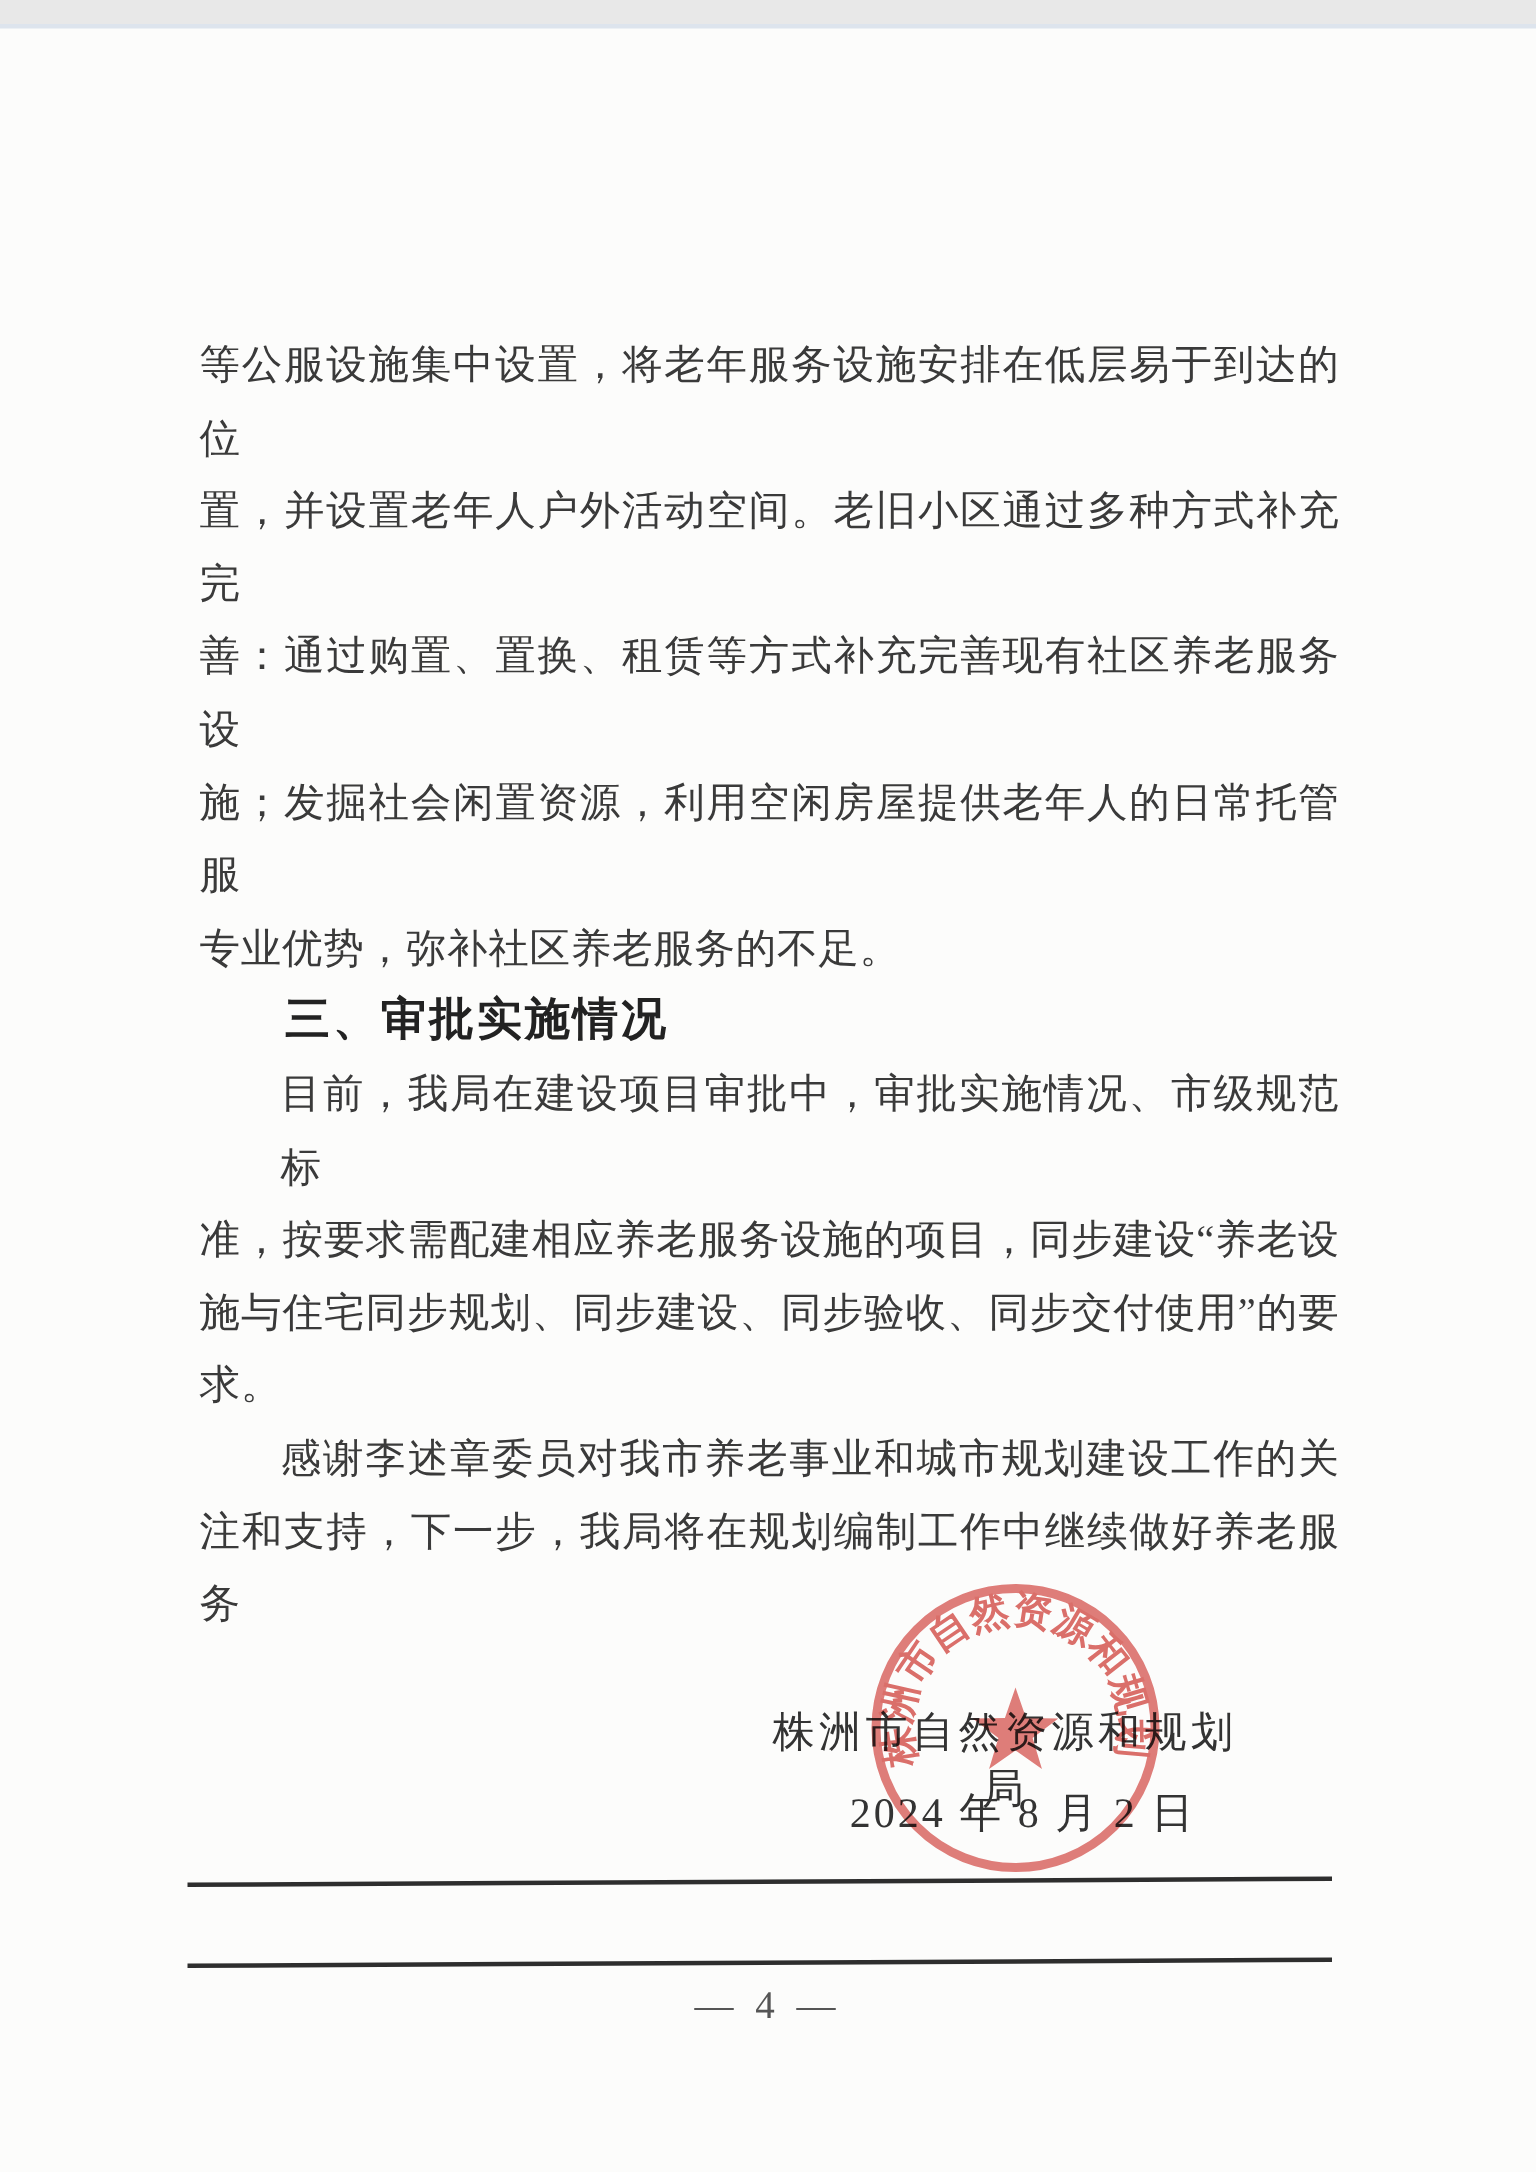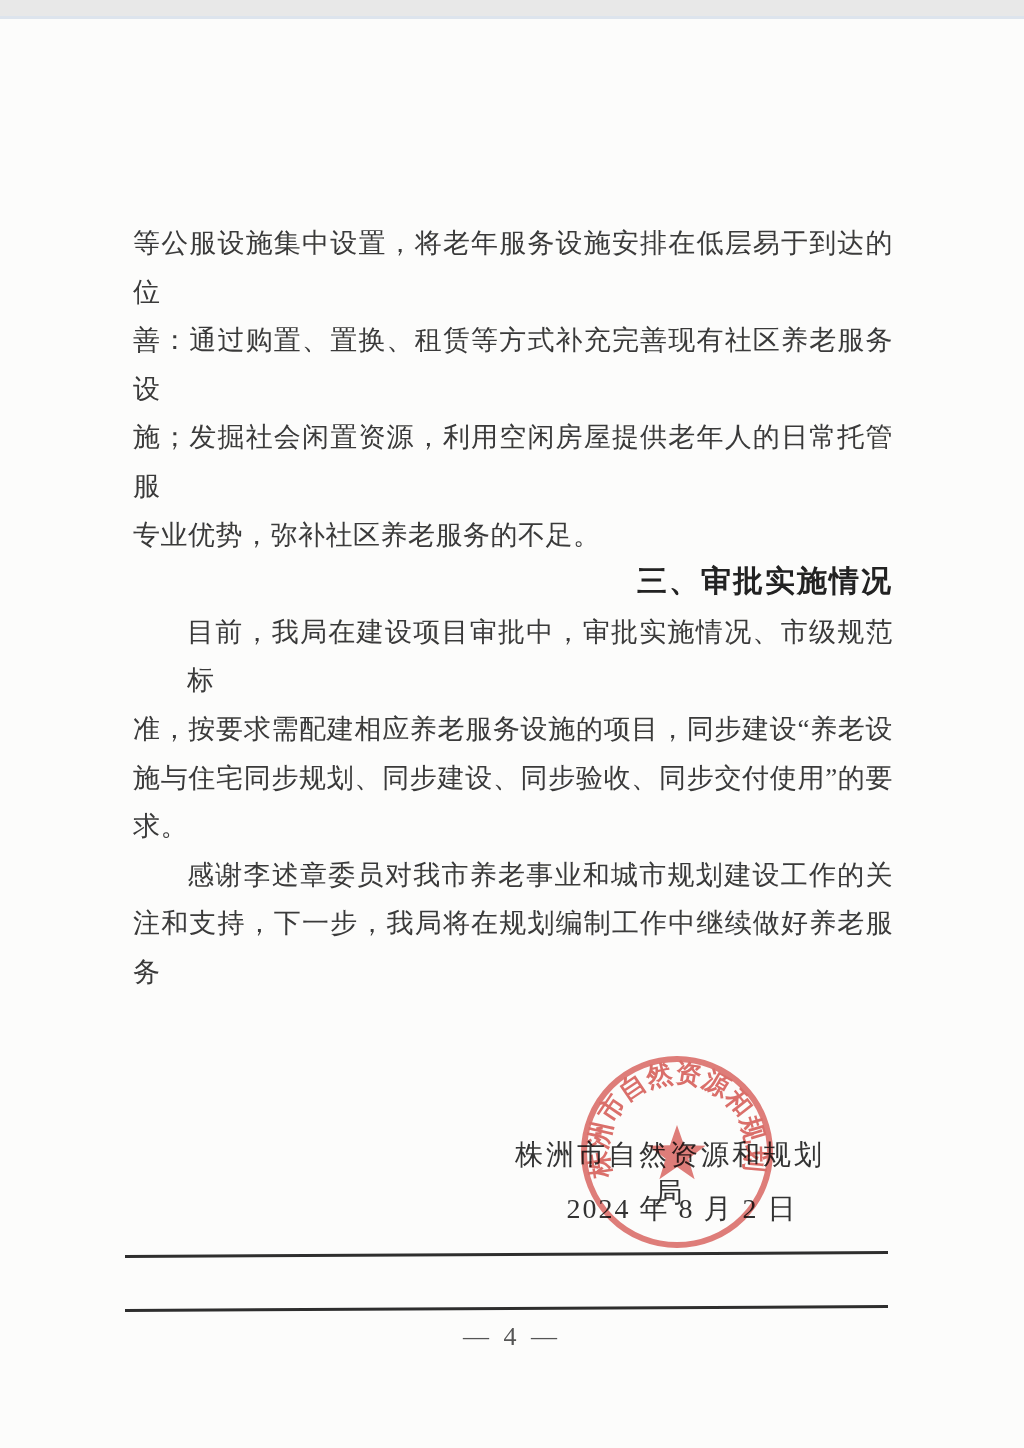--- a/index.html
+++ b/index.html
@@ -26,27 +26,26 @@
     text-align:justify;
     text-align-last:justify;
     white-space:nowrap;
   }
   .line.fill{white-space:normal;}
   .line.end{
     text-align:right;text-align-last:left;white-space:normal;
   }
   .line.indent{padding-left:54px;}
   .heading{
-    font-family:Liberation Mono, monospace;
+    font-family:Liberation Sans, sans-serif;
     font-weight:700;
     font-size:30px;line-height:48.6px;
     padding-left:57px;
     color:#222;
     letter-spacing:2px;
-    text-align:right;
   }
   
   .contact{
     position:absolute;left:196px;top:932px;
     font-size:28px;line-height:51.5px;
     letter-spacing:1px;
   }
   
   .sig-org{
     position:absolute;left:500px;top:1120px;width:340px;
@@ -88,20 +87,21 @@
 </style>
 </head>
 <body>
 
 <div class="page">
 
   <div class="scan-edge"></div>
 
   <div class="text-block">
     <div class="line fill">等公服设施集中设置，将老年服务设施安排在低层易于到达的位</div>
+    <div class="line fill">置，并设置老年人户外活动空间。老旧小区通过多种方式补充完</div>
     <div class="line fill">善：通过购置、置换、租赁等方式补充完善现有社区养老服务设</div>
     <div class="line fill">施；发掘社会闲置资源，利用空闲房屋提供老年人的日常托管服</div>
     <div class="line end">专业优势，弥补社区养老服务的不足。</div>
 
     <div class="heading">三、审批实施情况</div>
 
     <div class="line fill indent">目前，我局在建设项目审批中，审批实施情况、市级规范标</div>
     <div class="line fill">准，按要求需配建相应养老服务设施的项目，同步建设“养老设</div>
     <div class="line fill">施与住宅同步规划、同步建设、同步验收、同步交付使用”的要</div>
     <div class="line end">求。</div>

